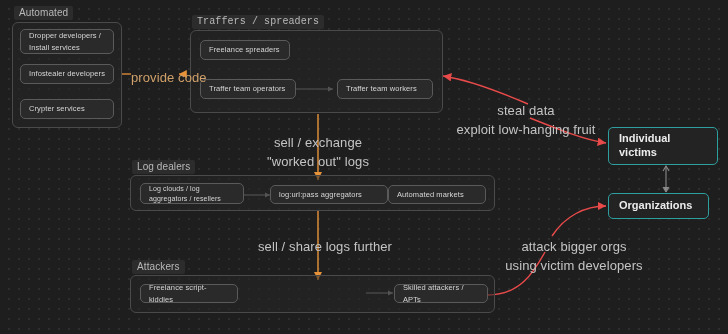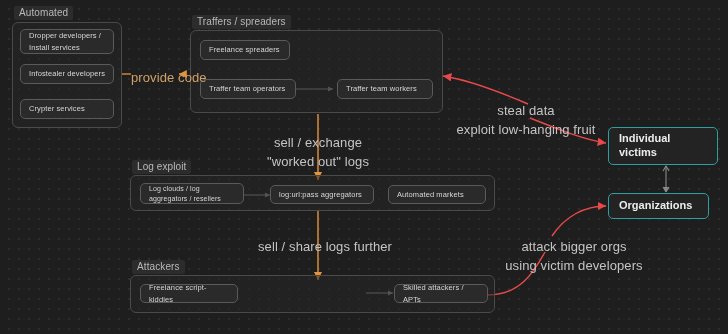--- a/index.html
+++ b/index.html
@@ -137,40 +137,40 @@
 Install services</span>
   </div>
   <div class="node" style="left:20px;top:64px;width:94px;height:20px;">
     <span>Infostealer developers</span>
   </div>
   <div class="node" style="left:20px;top:99px;width:94px;height:20px;">
     <span>Crypter services</span>
   </div>
 
   <div class="group" style="left:190px;top:30px;width:253px;height:83px;"></div>
-  <div class="group-label" style="left:192px;top:15px;">Traffers / spreaders</div>
+  <div class="group-label" style="left:192px;top:15px;font-family:Liberation Mono, monospace;">Traffers / spreaders</div>
 
   <div class="node" style="left:200px;top:40px;width:90px;height:20px;">
     <span>Freelance spreaders</span>
   </div>
   <div class="node" style="left:200px;top:79px;width:96px;height:20px;">
     <span>Traffer team operators</span>
   </div>
   <div class="node" style="left:337px;top:79px;width:96px;height:20px;">
     <span>Traffer team workers</span>
   </div>
 
   <div class="group" style="left:130px;top:175px;width:365px;height:36px;"></div>
-  <div class="group-label" style="left:132px;top:160px;">Log exploit</div>
+  <div class="group-label" style="left:132px;top:160px;">Log dealers</div>
 
   <div class="node two-line" style="left:140px;top:183px;width:104px;height:21px;">
     <span style="white-space:pre-line;font-size:7px;line-height:1.35;">Log clouds / log
 aggregators / resellers</span>
   </div>
-  <div class="node" style="left:270px;top:185px;width:104px;height:19px;">
+  <div class="node" style="left:270px;top:185px;width:118px;height:19px;">
     <span>log:url:pass aggregators</span>
   </div>
   <div class="node" style="left:388px;top:185px;width:98px;height:19px;">
     <span>Automated markets</span>
   </div>
 
   <div class="group" style="left:130px;top:275px;width:365px;height:38px;"></div>
   <div class="group-label" style="left:132px;top:260px;">Attackers</div>
 
   <div class="node" style="left:140px;top:284px;width:98px;height:19px;">

